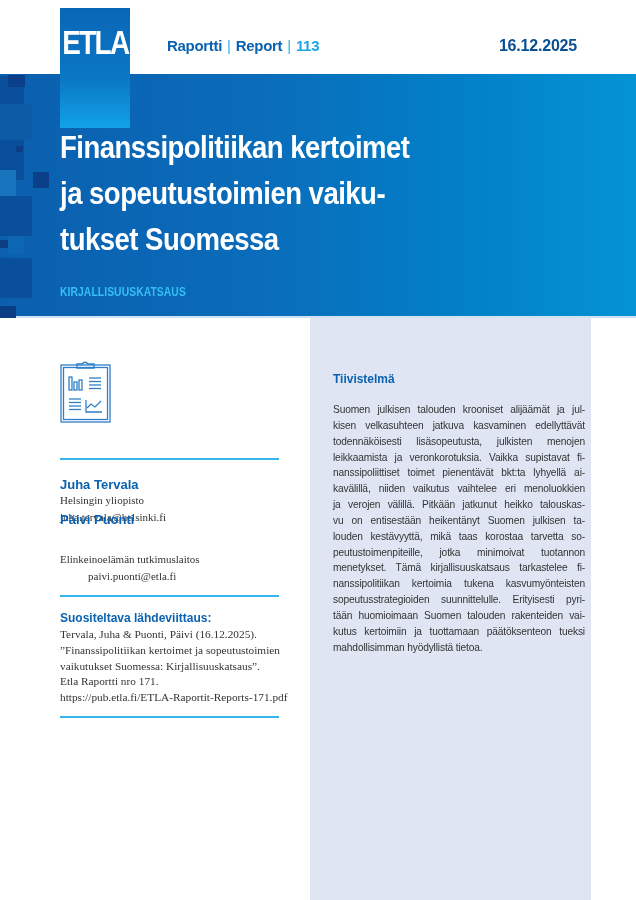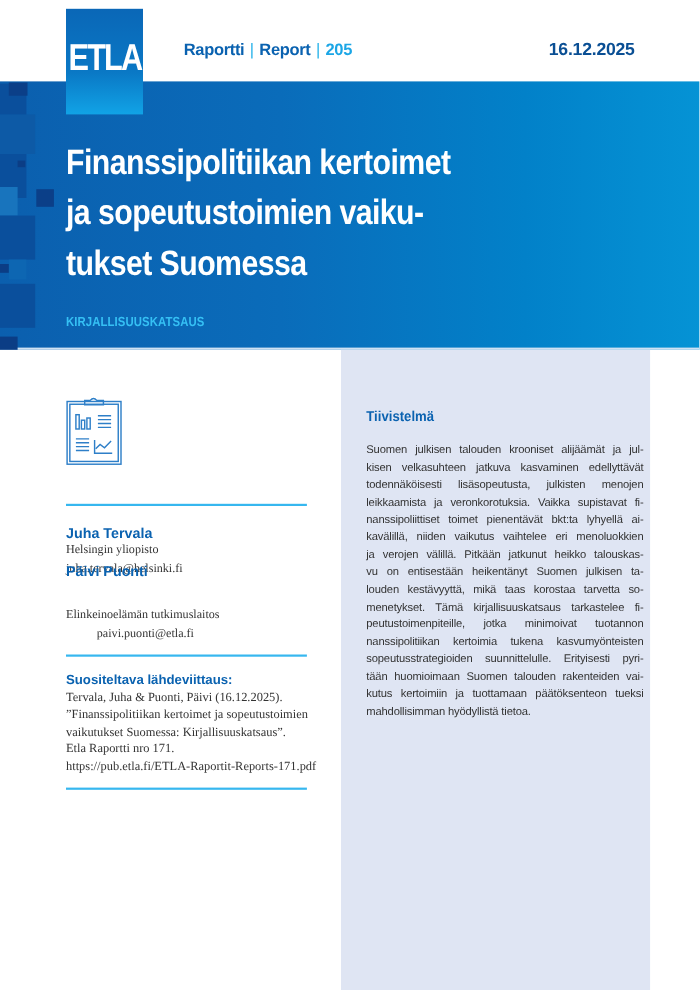--- a/index.html
+++ b/index.html
@@ -6,23 +6,23 @@
   html, body { width:636px; height:900px; background:#ffffff; overflow:hidden; }
   body { position:relative; font-family:"Liberation Sans", sans-serif; }
 
   .topbar { position:absolute; left:0; top:0; width:636px; height:74px; background:#fff; }
   .band { position:absolute; left:0; top:74px; width:636px; height:244px;
           background:linear-gradient(90deg,#0b5fae 0%,#0a6cba 40%,#0281c9 75%,#0593d5 100%); }
   .band-line { position:absolute; left:0; top:316px; width:636px; height:2px; background:#cfe2f3; }
 
   .mosaic div { position:absolute; }
 
-  .logo { position:absolute; left:60px; top:8px; width:70px; height:96px;
+  .logo { position:absolute; left:60px; top:8px; width:70px; height:120px;
           background:linear-gradient(180deg,#0a67b7 0%,#0a78c5 60%,#11a3e6 100%);
-          display:flex; align-items:flex-start; justify-content:center; padding-top:26px; }
+          display:flex; align-items:flex-start; justify-content:center; padding-top:15px; }
   .logo span { color:#fff; font-family:"Liberation Sans Narrow","Liberation Sans", sans-serif;
                font-weight:bold; font-size:34px; letter-spacing:-2px; transform:scaleX(0.82); display:inline-block; }
 
   .meta { position:absolute; left:167px; top:37px; font-size:15px; font-weight:bold; color:#0a62b0;
           font-family:"Liberation Sans", sans-serif; letter-spacing:-0.3px; }
   .meta .sep { color:#29b3ea; margin:0 5px; font-weight:normal; }
   .meta .num { color:#1ba6e6; }
   .date { position:absolute; right:59px; top:37px; font-size:16px; font-weight:bold; color:#0a4f94; letter-spacing:-0.2px; }
 
   .title { position:absolute; left:60px; top:124px; width:520px; color:#fff; font-weight:bold;
@@ -71,21 +71,21 @@
   <div style="left:0;top:240px;width:8px;height:8px;background:#0b3d85;"></div>
   <div style="left:0;top:258px;width:32px;height:40px;background:#0a4f9c;"></div>
   <div style="left:0;top:306px;width:16px;height:12px;background:#0b3d85;"></div>
 </div>
 
 <div class="logo">
   <span>ETLA</span>
 </div>
 
 <div class="meta">
-  <span>Raportti</span><span class="sep">|</span><span>Report</span><span class="sep">|</span><span class="num">205</span>
+  <span>Raportti</span><span class="sep">|</span><span>Report</span><span class="sep">|</span><span class="num">113</span>
 </div>
 <div class="date">16.12.2025</div>
 
 <div class="title">
   <div>Finanssipolitiikan kertoimet</div>
   <div>ja sopeutustoimien vaiku-</div>
   <div>tukset Suomessa</div>
 </div>
 <div class="subtitle">KIRJALLISUUSKATSAUS</div>
 
@@ -136,20 +136,20 @@
 <div class="abstract">
   <div>Suomen julkisen talouden krooniset alijäämät ja jul-</div>
   <div>kisen velkasuhteen jatkuva kasvaminen edellyttävät</div>
   <div>todennäköisesti lisäsopeutusta, julkisten menojen</div>
   <div>leikkaamista ja veronkorotuksia. Vaikka supistavat fi-</div>
   <div>nanssipoliittiset toimet pienentävät bkt:ta lyhyellä ai-</div>
   <div>kavälillä, niiden vaikutus vaihtelee eri menoluokkien</div>
   <div>ja verojen välillä. Pitkään jatkunut heikko talouskas-</div>
   <div>vu on entisestään heikentänyt Suomen julkisen ta-</div>
   <div>louden kestävyyttä, mikä taas korostaa tarvetta so-</div>
+  <div>peutustoimenpiteille, jotka minimoivat tuotannon</div>
   <div>menetykset. Tämä kirjallisuuskatsaus tarkastelee fi-</div>
-  <div>peutustoimenpiteille, jotka minimoivat tuotannon</div>
   <div>nanssipolitiikan kertoimia tukena kasvumyönteisten</div>
   <div>sopeutusstrategioiden suunnittelulle. Erityisesti pyri-</div>
   <div>tään huomioimaan Suomen talouden rakenteiden vai-</div>
   <div>kutus kertoimiin ja tuottamaan päätöksenteon tueksi</div>
   <div class="last">mahdollisimman hyödyllistä tietoa.</div>
 </div>
 
 </body></html>

